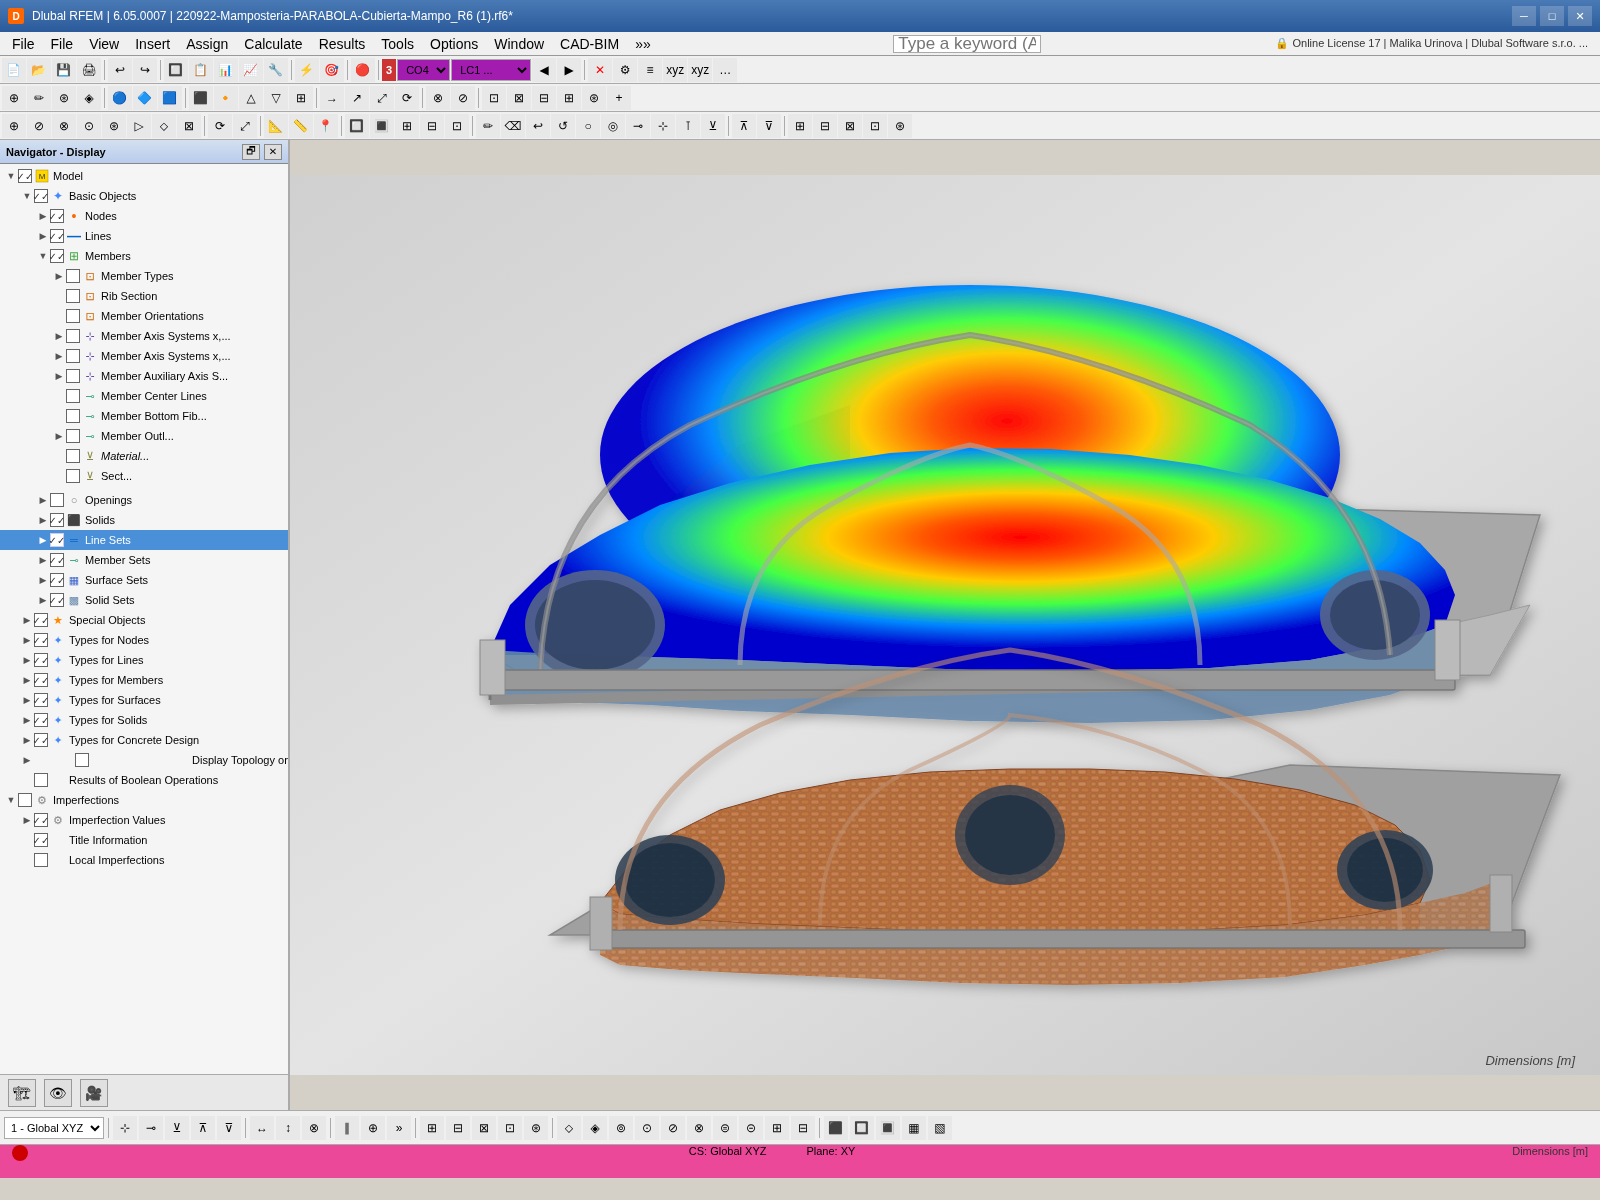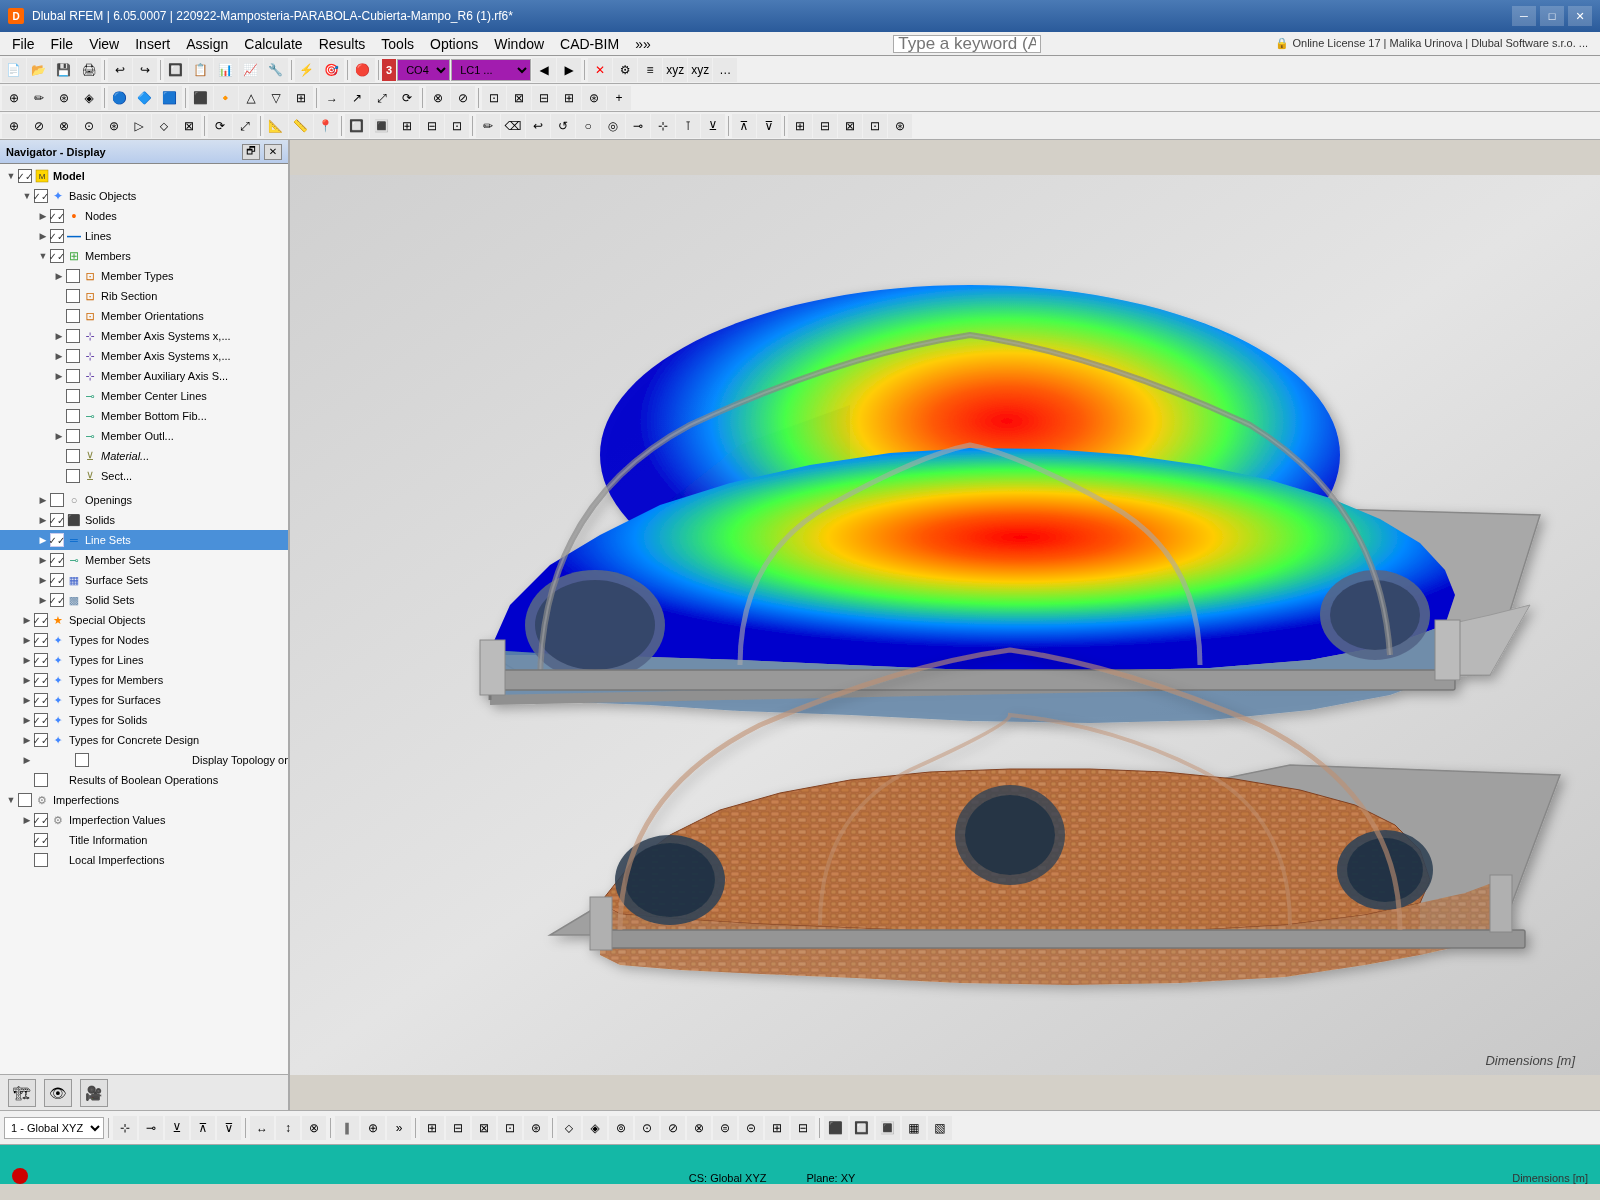--- a/index.html
+++ b/index.html
@@ -155,25 +155,25 @@
     #bottom-bar {
       height: 34px;
       background: #f0f0f0;
       border-top: 1px solid #aaa;
       display: flex;
       align-items: center;
       gap: 2px;
       padding: 0 4px;
     }
     #status-bar {
-      height: 40px;
-      background: #14b8a6;
+      height: 34px;
+      background: #ec4899;
       border-top: 1px solid #aaa;
       display: flex;
-      align-items: flex-end;
+      align-items: flex-start;
       justify-content: space-between;
       padding: 0 12px;
       font-size: 11px;
     }
     #status-bar .status-center { display: flex; gap: 40px; }
     #status-bar .status-right { font-size: 11px; color: #333; }
 
     
     #nav-bottom {
       height: 36px;
@@ -377,21 +377,21 @@
             <span style="font-size:10px;color:#333;">✓</span>
           </div>
           <span class="tree-icon">
             <span style="display:inline-flex;align-items:center;justify-content:center;width:16px;height:16px;">
               <svg width="14" height="14">
                 <rect x="1" y="1" width="12" height="12" fill="#ffd700" stroke="#aa8800" stroke-width="0.5"></rect>
                 <text x="7" y="10" text-anchor="middle" font-size="8" fill="#333">M</text>
               </svg>
             </span>
           </span>
-          <span class="tree-label" style="color: rgb(0, 0, 0); font-weight: bold;">Model</span>
+          <span class="tree-label" style="color: rgb(0, 0, 0);">Model</span>
         </div>
         <div class="tree-item" style="padding-left: 20px;">
           <span class="tree-arrow expanded" style="color: rgb(85, 85, 85);"></span>
           <div class="tree-check checked" style="border: 1px solid rgb(102, 102, 102);">
             <span style="font-size:10px;color:#333;">✓</span>
           </div>
           <span class="tree-icon">
             <span style="color:#4488ff;font-size:12px;">✦</span>
           </span>
           <span class="tree-label" style="color: rgb(0, 0, 0);">Basic Objects</span>

